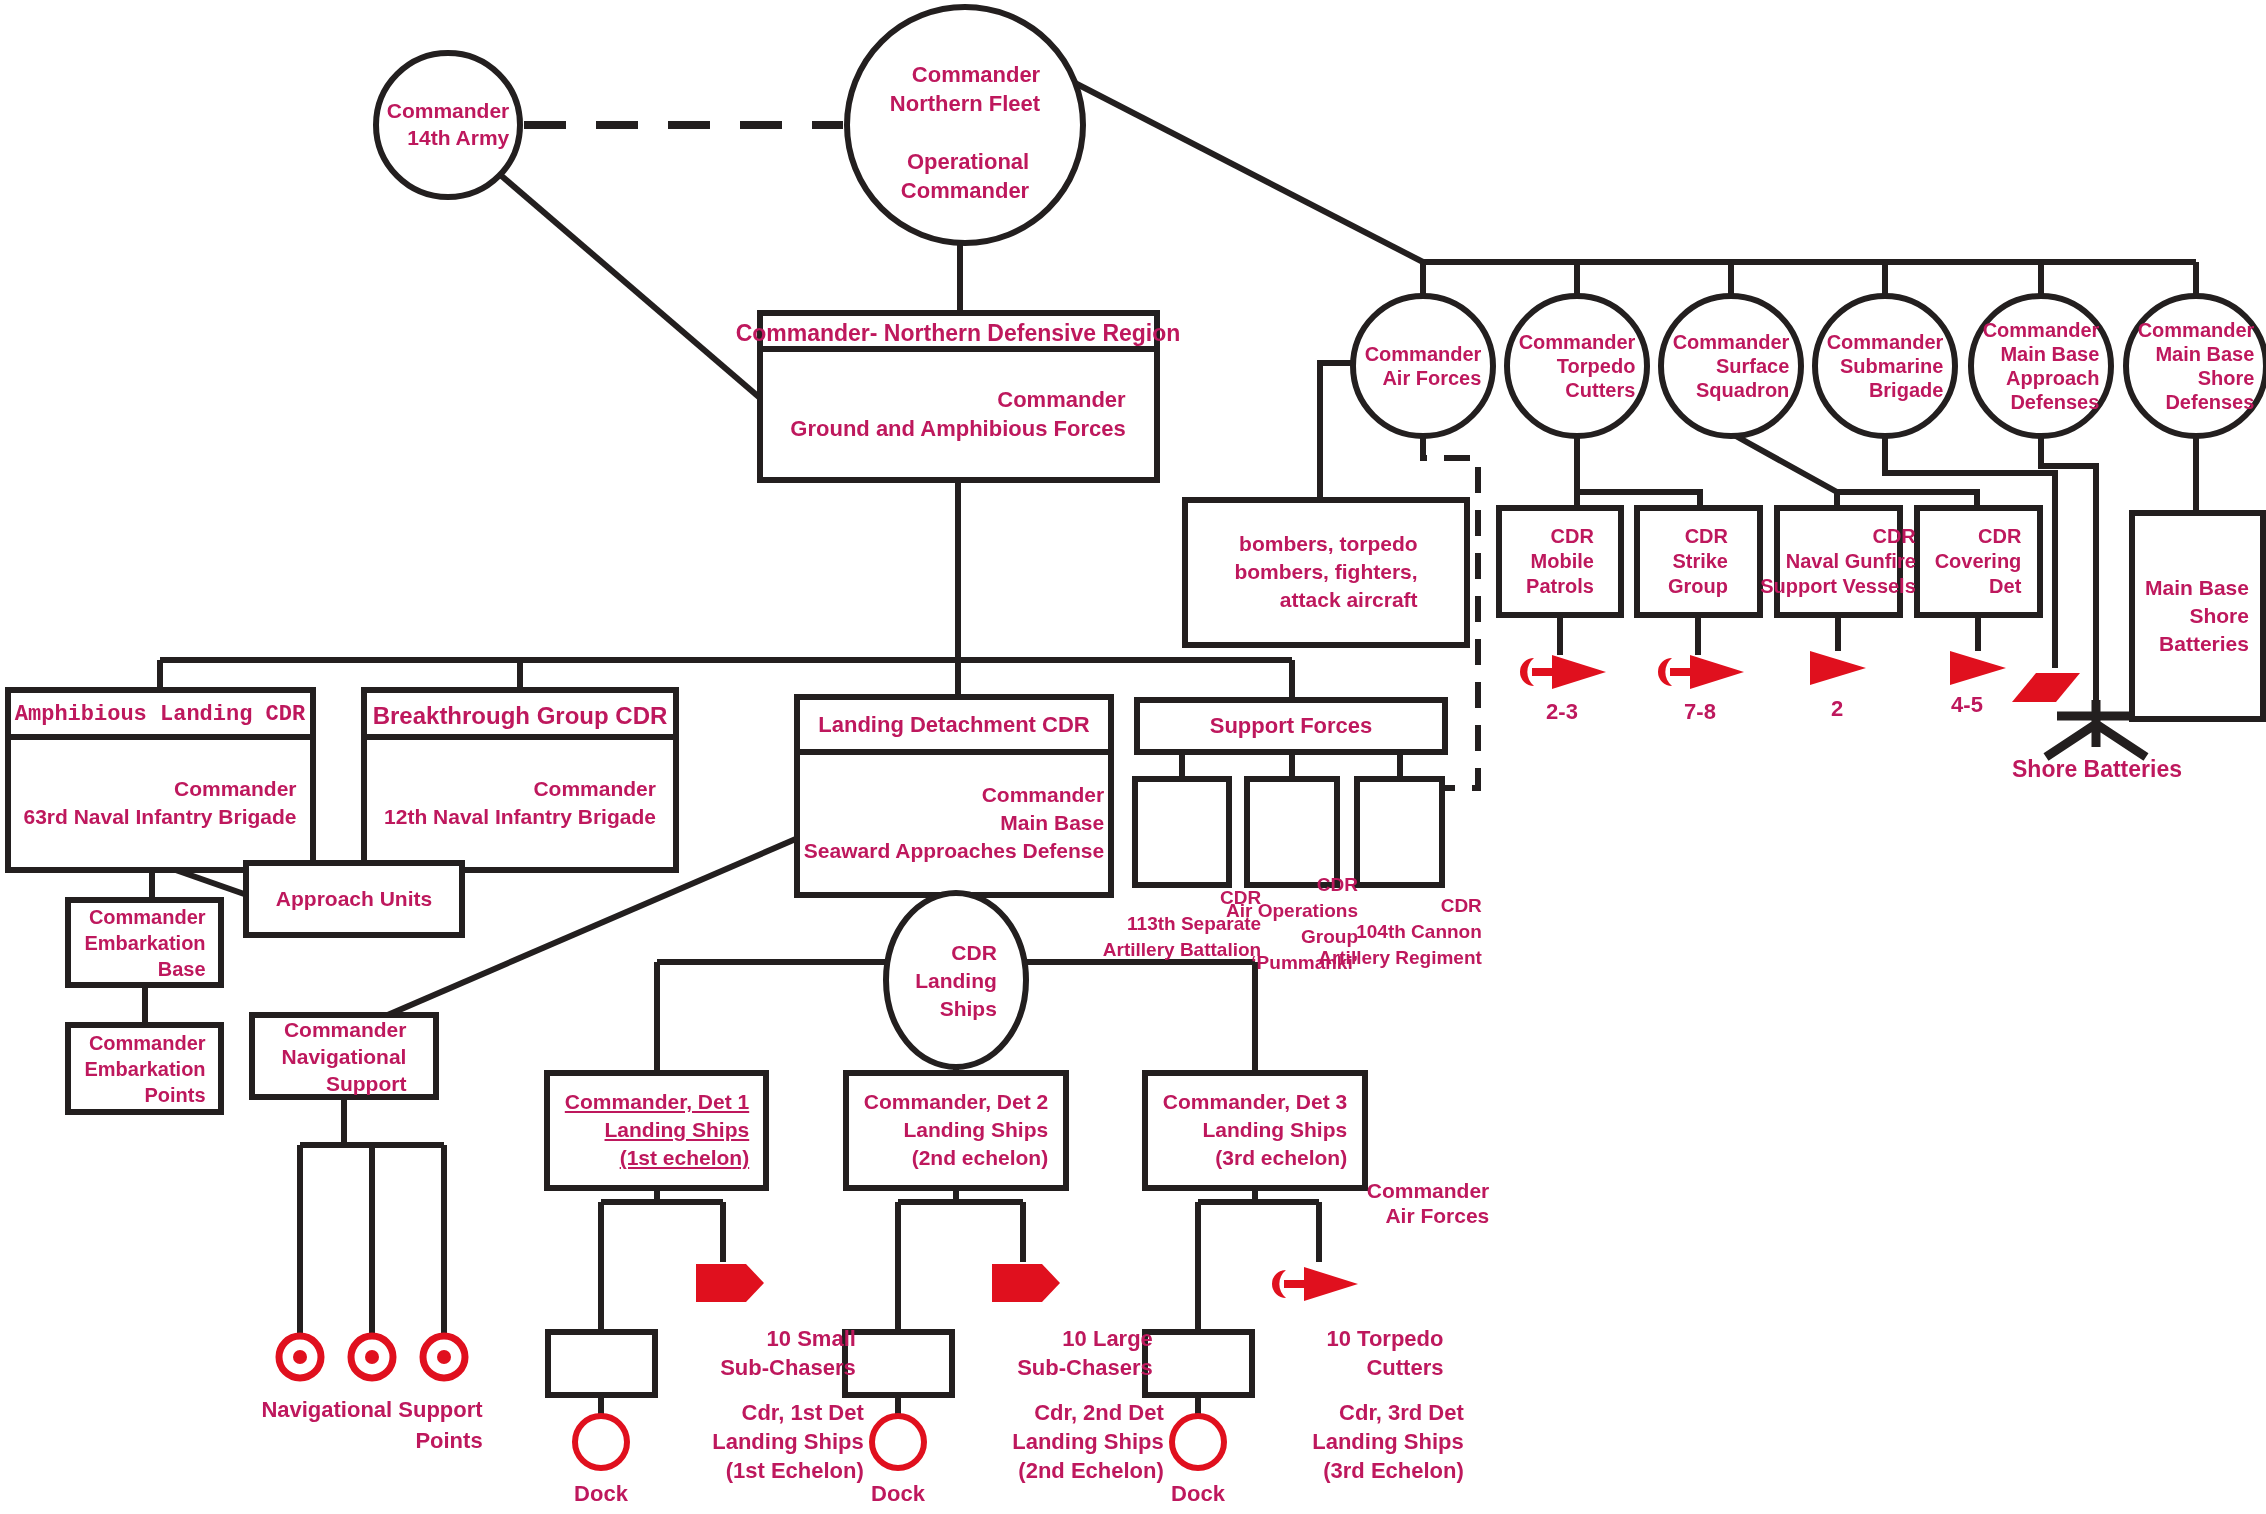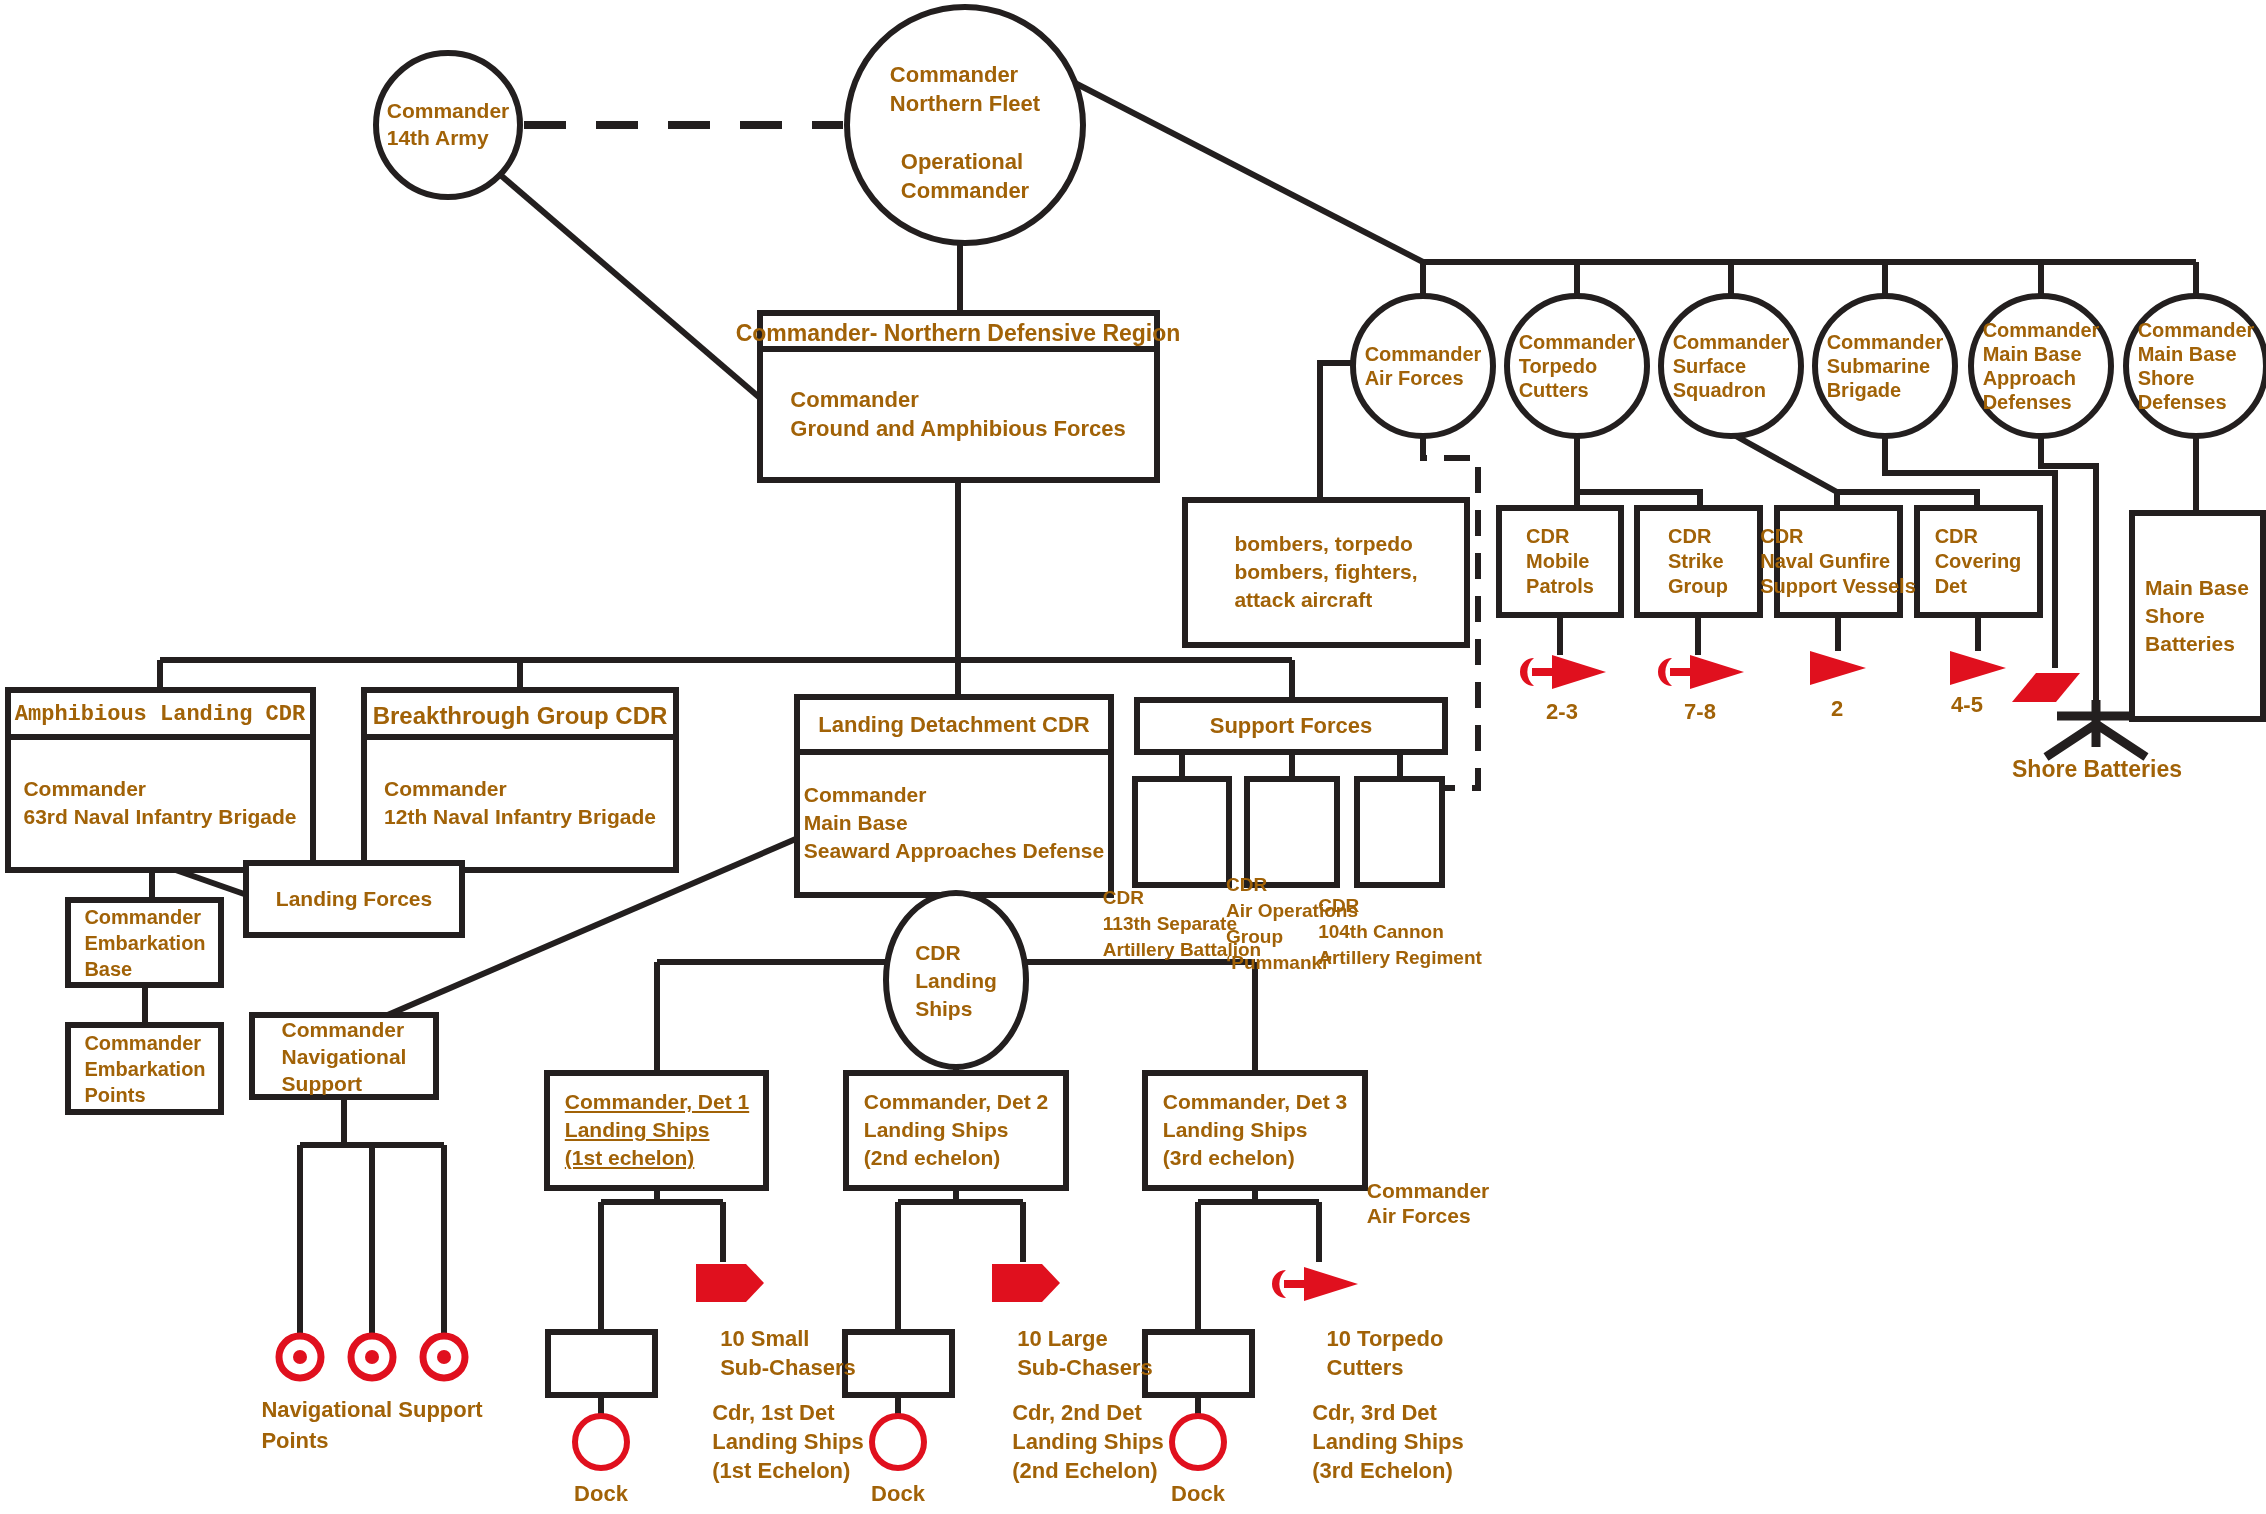--- a/index.html
+++ b/index.html
@@ -1,20 +1,20 @@
 <!DOCTYPE html>
 <html><head>
 <meta charset="utf-8">
 <style>
   html,body{margin:0;padding:0;background:#fff;}
   #canvas{position:relative;width:2266px;height:1514px;background:#fff;overflow:hidden;
           font-family:"Liberation Sans","DejaVu Sans",sans-serif;color:#231f1f;}
   #wires{position:absolute;left:0;top:0;z-index:1;}
-  .t{position:absolute;transform:translateX(-50%);text-align:left;white-space:nowrap;
-     font-weight:bold;color:#a16207;z-index:3;line-height:1.25;}
+  .t{position:absolute;transform:translateX(-50%);text-align:right;white-space:nowrap;
+     font-weight:bold;color:#be185d;z-index:3;line-height:1.25;}
   .title{letter-spacing:2px;}
 </style>
 </head>
 <body>
 
 <div id="canvas">
 
 <svg id="wires" width="2266" height="1514" viewBox="0 0 2266 1514">
 
   <g stroke="#231f1f" stroke-width="6" fill="none">
@@ -272,21 +272,21 @@
   <div>Group</div>
   <div>‘Pummanki’</div>
 </div>
 <div class="t" style="left:1400px;top:893px;font-size:19px;line-height:26px;">
   <div>CDR</div>
   <div>104th Cannon</div>
   <div>Artillery Regiment</div>
 </div>
 
 <div class="t" style="left:354px;top:886px;font-size:21px;">
-  <div>Landing Forces</div>
+  <div>Approach Units</div>
 </div>
 
 <div class="t" style="left:145px;top:904px;font-size:20px;line-height:26px;">
   <div>Commander</div>
   <div>Embarkation</div>
   <div>Base</div>
 </div>
 <div class="t" style="left:145px;top:1030px;font-size:20px;line-height:26px;">
   <div>Commander</div>
   <div>Embarkation</div>

